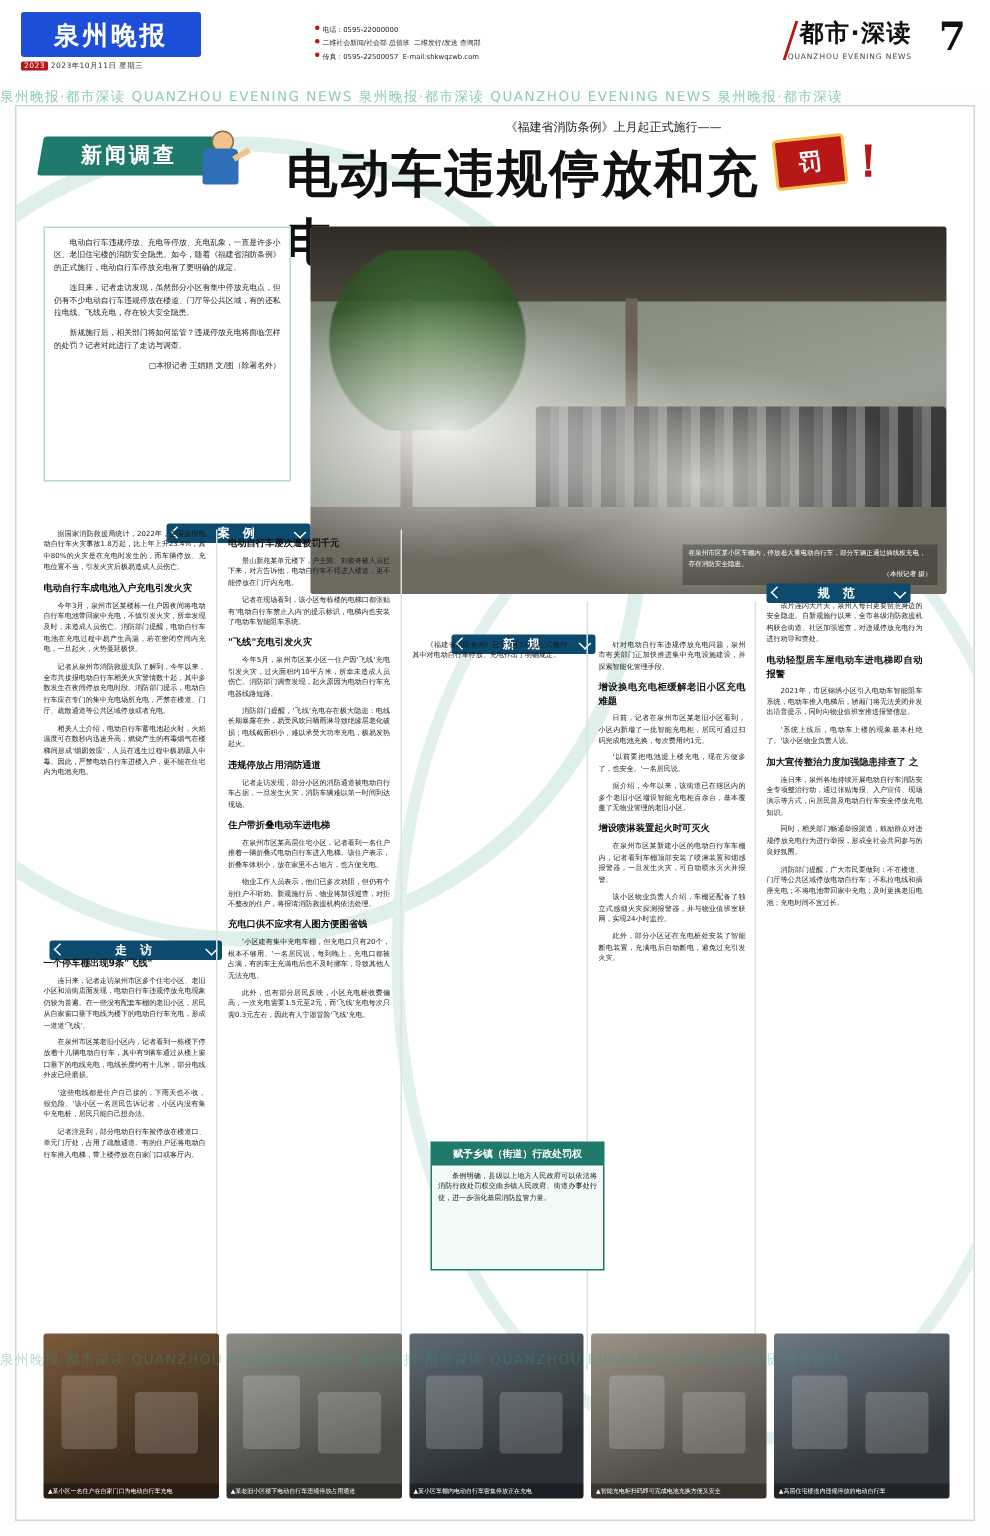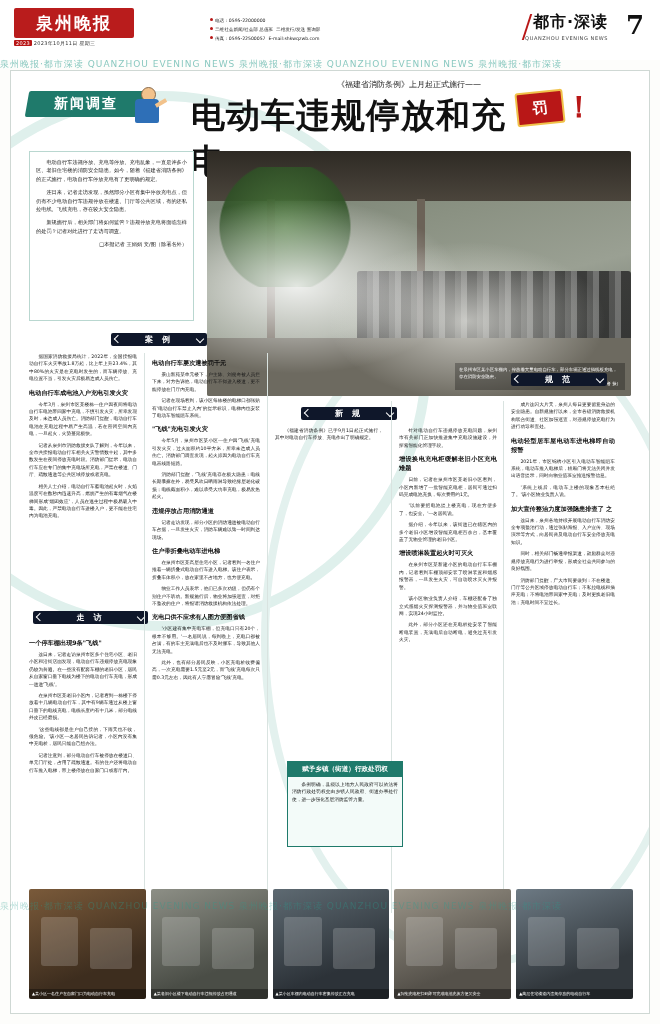--- a/index.html
+++ b/index.html
@@ -9,21 +9,21 @@
     font-family:"DejaVu Sans","Liberation Sans",sans-serif;
     font-size:5px;color:#111;
   }
   .page{
     position:relative;width:660px;height:1024px;
     background:#fdfdfb;
     box-sizing:border-box;
   }
   
   .masthead{position:absolute;left:0;top:0;width:660px;height:60px;background:#fff;}
-  .logo-box{position:absolute;left:14px;top:8px;width:120px;height:30px;background:#b91c1c;border-radius:2px;
+  .logo-box{position:absolute;left:14px;top:8px;width:120px;height:30px;background:#1d4ed8;border-radius:2px;
     display:flex;align-items:center;justify-content:center;color:#fff;}
   .logo-text{font-size:17px;font-weight:bold;letter-spacing:2px;font-family:"DejaVu Sans",sans-serif;}
   .logo-sub{position:absolute;left:14px;top:40px;width:150px;font-size:5px;color:#333;letter-spacing:.3px;}
   .logo-date-badge{display:inline-block;background:#b81717;color:#fff;padding:0 2px;border-radius:1px;}
   .contact{position:absolute;left:210px;top:16px;width:240px;font-size:4.6px;color:#222;line-height:9px;}
   .contact .line{white-space:nowrap;}
   .dot{display:inline-block;width:3px;height:3px;background:#b81717;border-radius:50%;margin-right:2px;vertical-align:1px;}
   .section-title{position:absolute;right:52px;top:12px;text-align:right;}
   .section-title .cn{font-size:16px;font-weight:bold;letter-spacing:1px;color:#111;}
   .section-title .en{font-size:5px;letter-spacing:.6px;color:#444;margin-top:2px;}
@@ -83,22 +83,22 @@
   .hero .bikes{position:absolute;left:150px;top:120px;width:274px;height:110px;
     background:repeating-linear-gradient(90deg,#2b2b2b 0 10px,#4a4a4a 10px 16px,#6d6d6d 16px 22px);
     opacity:.85;border-radius:3px;}
   .hero .tree{position:absolute;left:8px;top:16px;width:140px;height:120px;
     background:radial-gradient(circle at 50% 50%,#4d7a3d,#2f5126 70%,rgba(0,0,0,0) 72%);opacity:.9;}
   .hero-cap{position:absolute;right:6px;bottom:6px;width:170px;font-size:4.4px;line-height:7px;
     color:#fff;background:rgba(0,0,0,.28);padding:3px 4px;box-sizing:border-box;}
   .hero-cap .by{text-align:right;}
 
   
-  .pill{position:absolute;height:13px;background:#0f172a;color:#fff;font-size:8px;font-weight:bold;
-    letter-spacing:3px;display:flex;align-items:center;justify-content:center;border-radius:2px;}
+  .pill{position:absolute;height:13px;background:#0c4a6e;color:#fff;font-size:8px;font-weight:bold;
+    letter-spacing:3px;display:flex;align-items:center;justify-content:center;border-radius:2px;margin-top:16px;}
   .pill::before,.pill::after{content:"";position:absolute;width:0;height:0;}
   .pill .chev{position:absolute;right:4px;top:3px;width:5px;height:5px;border-right:1px solid #fff;border-bottom:1px solid #fff;transform:rotate(45deg);}
   .pill .chevl{position:absolute;left:4px;top:3px;width:5px;height:5px;border-left:1px solid #fff;border-top:1px solid #fff;transform:rotate(-45deg);}
 
   
   .col{position:absolute;font-size:4.7px;line-height:7.4px;text-align:justify;color:#1a1a1a;}
   .col p{margin:0 0 4px 0;text-indent:2em;}
   .sub-left{font-weight:bold;font-size:6.2px;line-height:9px;text-indent:0;margin:5px 0 4px 0;color:#111;}
 
   .vrule{position:absolute;width:1px;background:#d9e3e0;}

